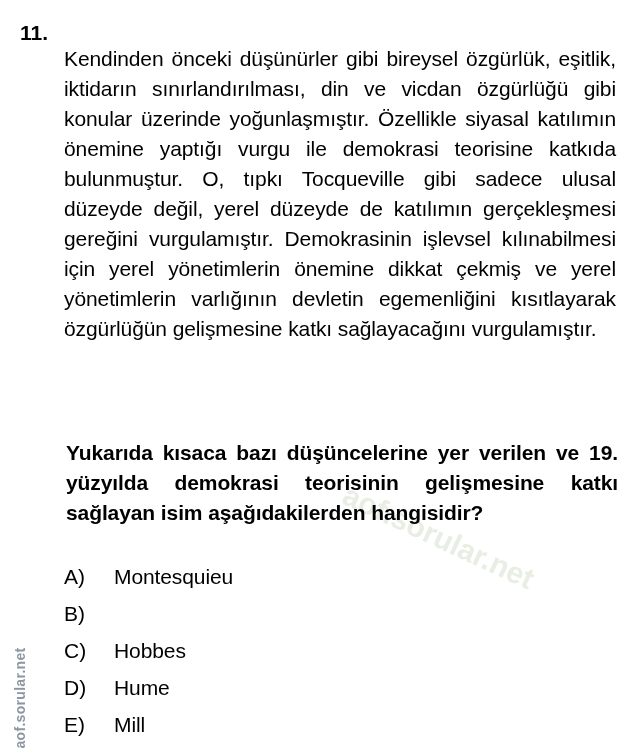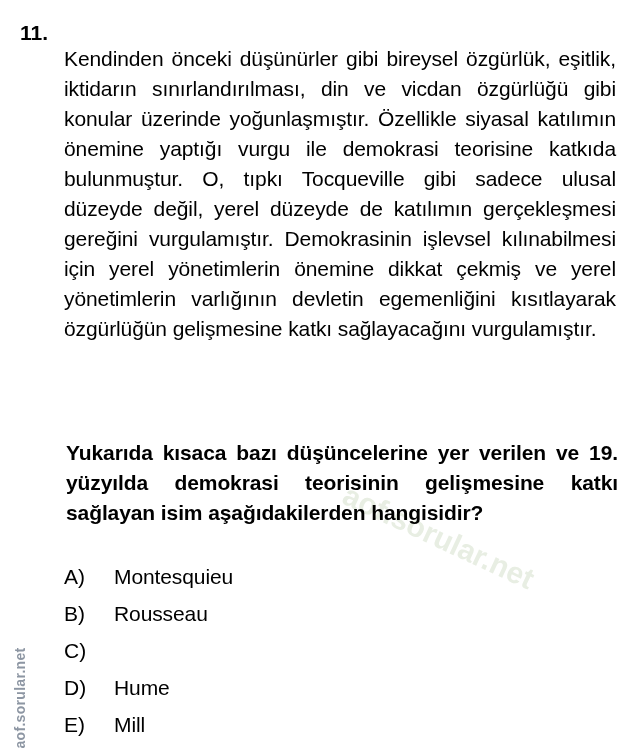--- a/index.html
+++ b/index.html
@@ -143,25 +143,25 @@
 
     <div class="options">
 
       <div class="option-row">
         <span class="option-letter">A)</span>
         <span class="option-text">Montesquieu</span>
       </div>
 
       <div class="option-row">
         <span class="option-letter">B)</span>
-        <span class="option-text">Rousseau</span>
       </div>
 
       <div class="option-row">
         <span class="option-letter">C)</span>
+        <span class="option-text">Hobbes</span>
       </div>
 
       <div class="option-row">
         <span class="option-letter">D)</span>
         <span class="option-text">Hume</span>
       </div>
 
       <div class="option-row">
         <span class="option-letter">E)</span>
         <span class="option-text">Mill</span>

